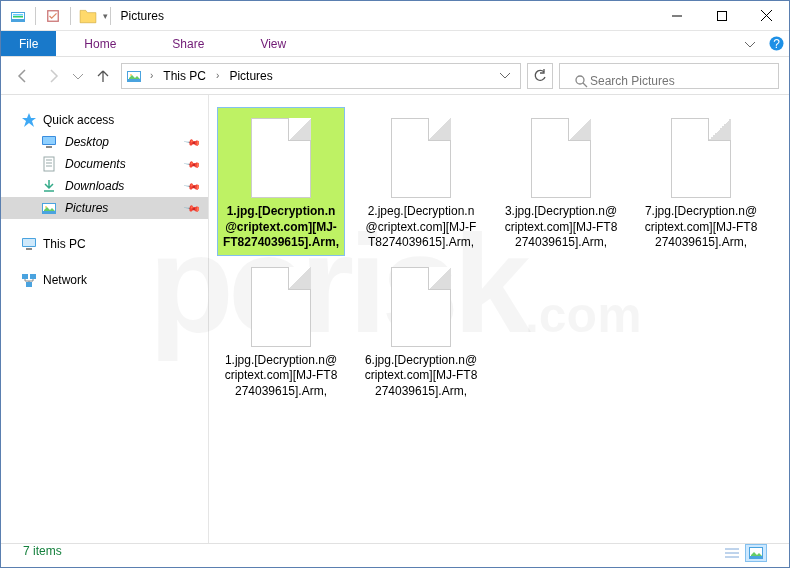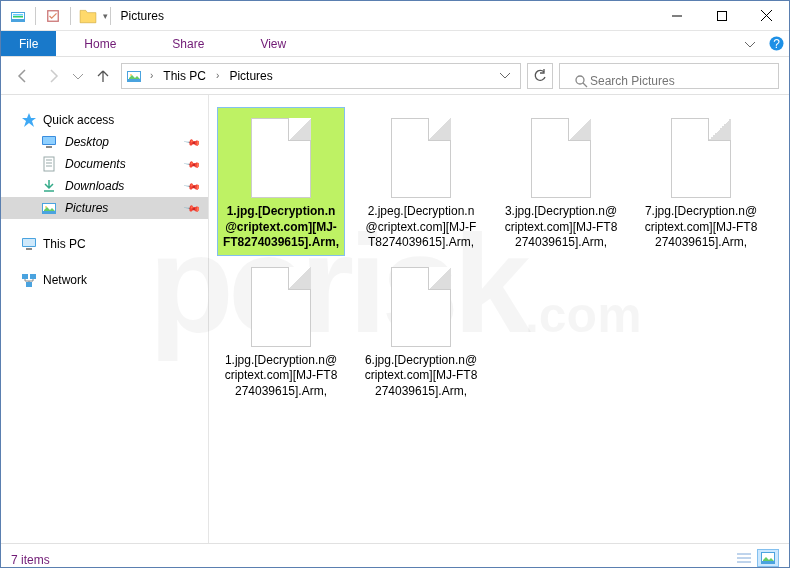--- a/index.html
+++ b/index.html
@@ -54,21 +54,21 @@
 .file-item.selected { border:1px solid #83c0ef; background:#bef264;font-weight:bold; }
 .file-thumb { width:80px; height:88px; position:relative; margin-bottom:4px; }
 .file-label { text-align:center; font-size:12px; color:#000; line-height:1.3; word-break:break-all; max-height: 64px; overflow:hidden; }
 
 
 .sheet { position:absolute; inset:6px 10px 2px 10px; background:#fff; border:1px solid #ccc; }
 .sheet::before { content:""; position:absolute; top:-1px; right:-1px; width:22px; height:22px; background:linear-gradient(135deg,#fff 0 50%, #ddd 50% 100%); border-left:1px solid #ccc; border-bottom:1px solid #ccc; }
 .sheet.text::after { content:""; position:absolute; left:8px; right:8px; top:28px; bottom:10px; background:repeating-linear-gradient(#bbb 0 1px, transparent 1px 6px); }
 
 
-.statusbar { height:24px; border-top:1px solid #e1e1e1; display:flex; align-items:flex-end; padding:0 10px; color:#701a75; font-size:12px; }
+.statusbar { height:24px; border-top:1px solid #e1e1e1; display:flex; align-items:flex-start; padding:0 22px; color:#15803d; font-size:12px; }
 .statusbar .view-toggles { margin-left:auto; display:flex; gap:2px; }
 .view-btn { width:22px; height:18px; border:1px solid transparent; display:flex; align-items:center; justify-content:center; }
 .view-btn.active { border:1px solid #83c0ef; background:#cce8ff; }
 
 
 .watermark { position:absolute; top:50%; left:50%; transform:translate(-50%,-50%); font-size:140px; font-weight:600; color:rgba(0,0,0,0.04); pointer-events:none; letter-spacing:-6px; white-space:nowrap; }
 .watermark small { font-size:50px; letter-spacing:0; }
 </style>
 </head>
 <body>

